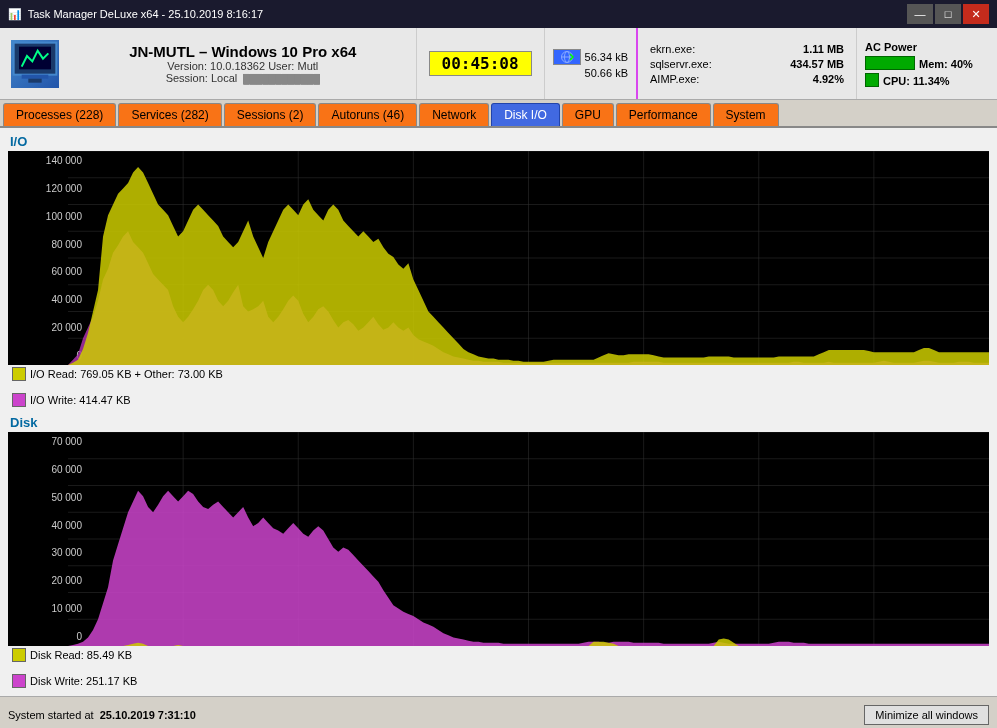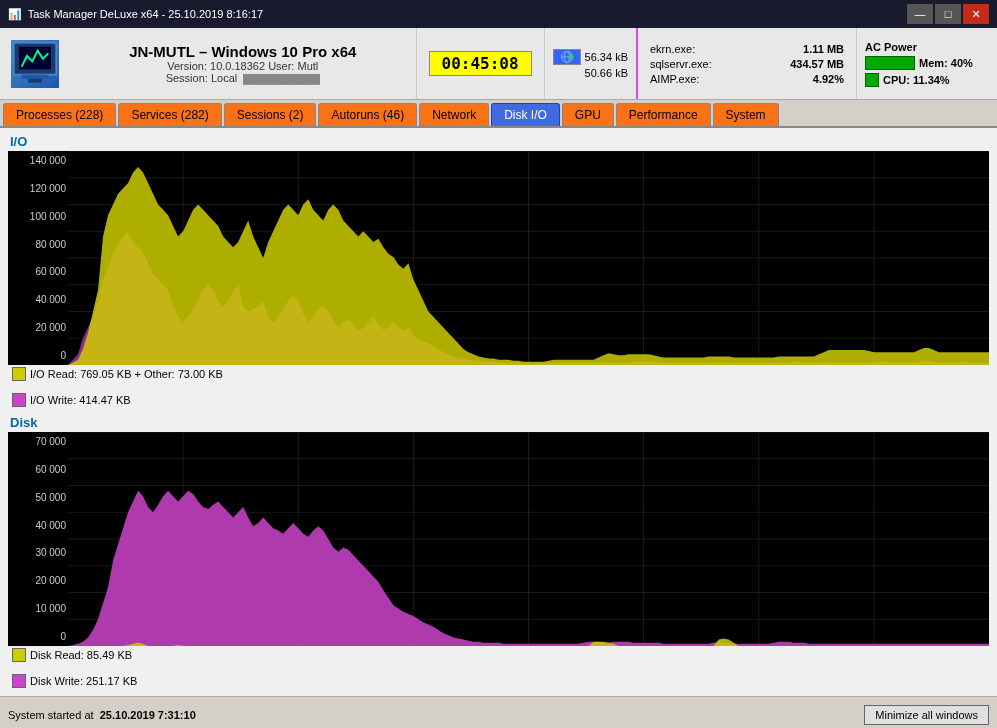--- a/index.html
+++ b/index.html
@@ -93,21 +93,21 @@
     }
     .proc-row { display: flex; justify-content: space-between; font-size: 11px; }
     .proc-name { color: #000; }
     .proc-val { color: #000; font-weight: bold; }
 
     #power-mem-block {
       display: flex; flex-direction: column; justify-content: center;
       border-left: 1px solid #ccc;
       padding: 4px 8px; gap: 3px;
     }
-    .pm-row { display: flex; align-items: center; gap: 4px; font-size: 11px; }
+    .pm-row { display: flex; align-items: flex-end; gap: 4px; font-size: 11px; }
     .pm-label { font-weight: bold; color: #000; min-width: 70px; }
 
     
     #tabs {
       background: #d4d0c8;
       border-bottom: 2px solid #888;
       display: flex;
       padding: 3px 3px 0 3px;
       gap: 2px;
     }
@@ -144,21 +144,21 @@
       margin-bottom: 2px;
       padding-left: 2px;
     }
     .chart-container {
       background: #000;
       flex: 1;
       position: relative;
       overflow: hidden;
     }
     .chart-y-label {
-      position: absolute; left: 0; top: 0; bottom: 0;
+      position: absolute; left: 16px; top: 0; bottom: 0;
       width: 60px;
       display: flex; flex-direction: column; justify-content: space-between;
       padding: 4px 2px;
       color: #ccc; font-size: 10px; text-align: right;
     }
     .chart-canvas {
       position: absolute; left: 60px; top: 0; right: 0; bottom: 0;
     }
     .chart-legend {
       display: flex; gap: 12px; padding: 2px 4px;

